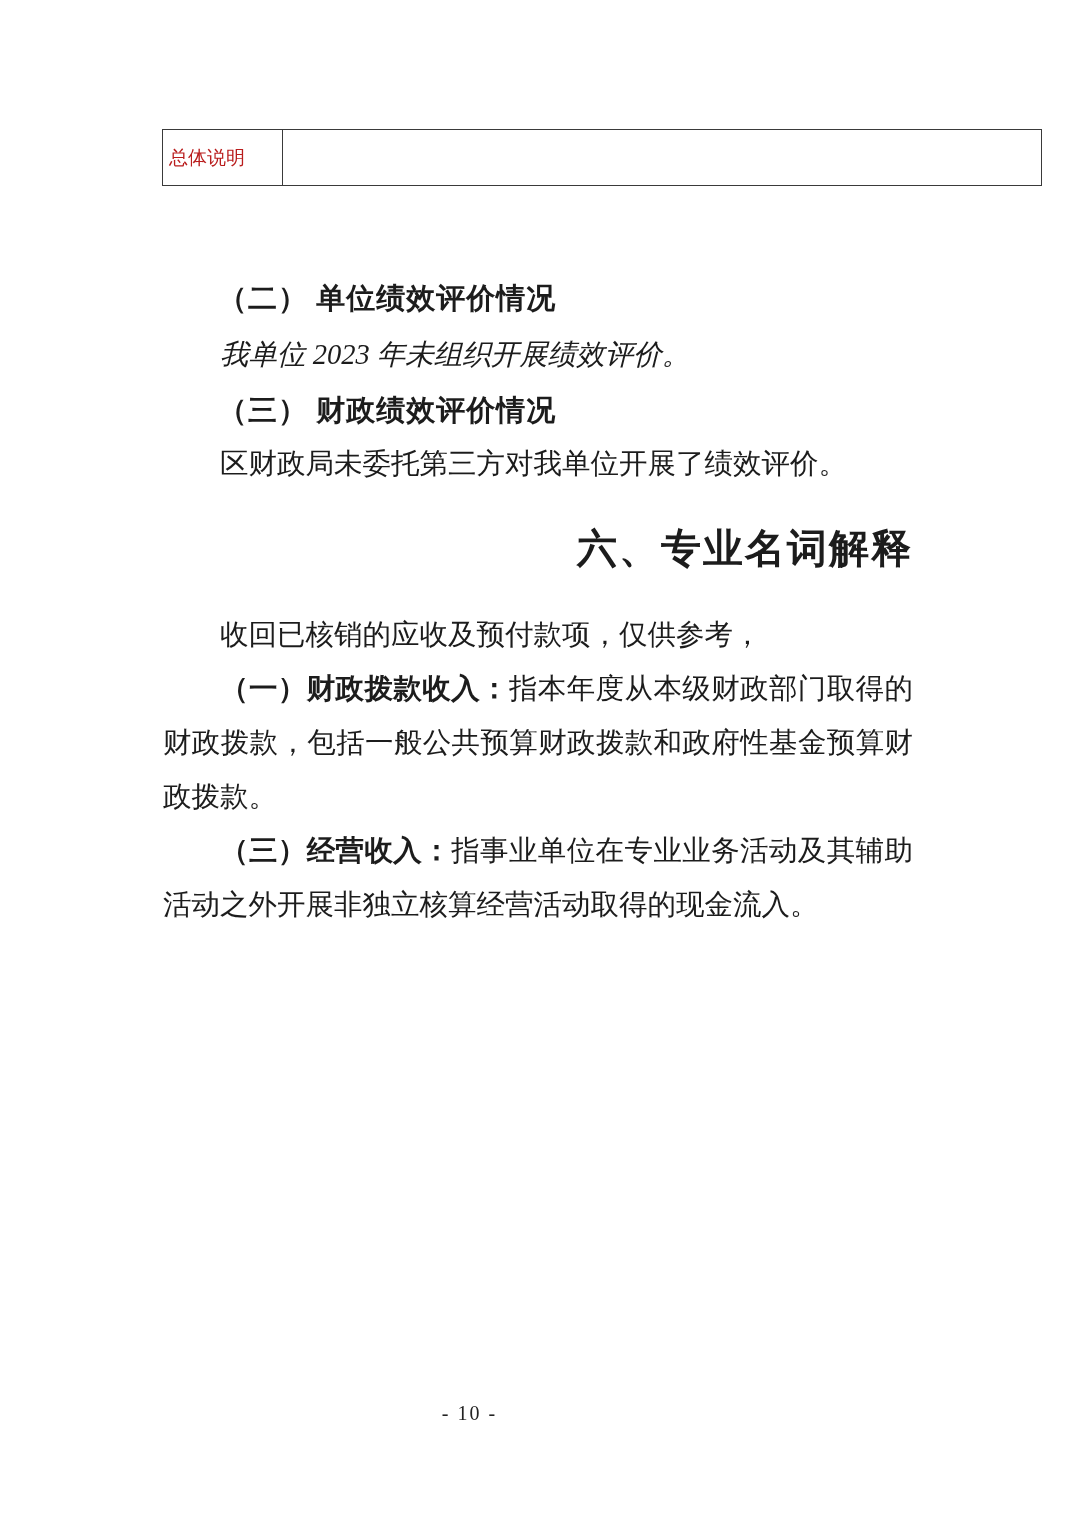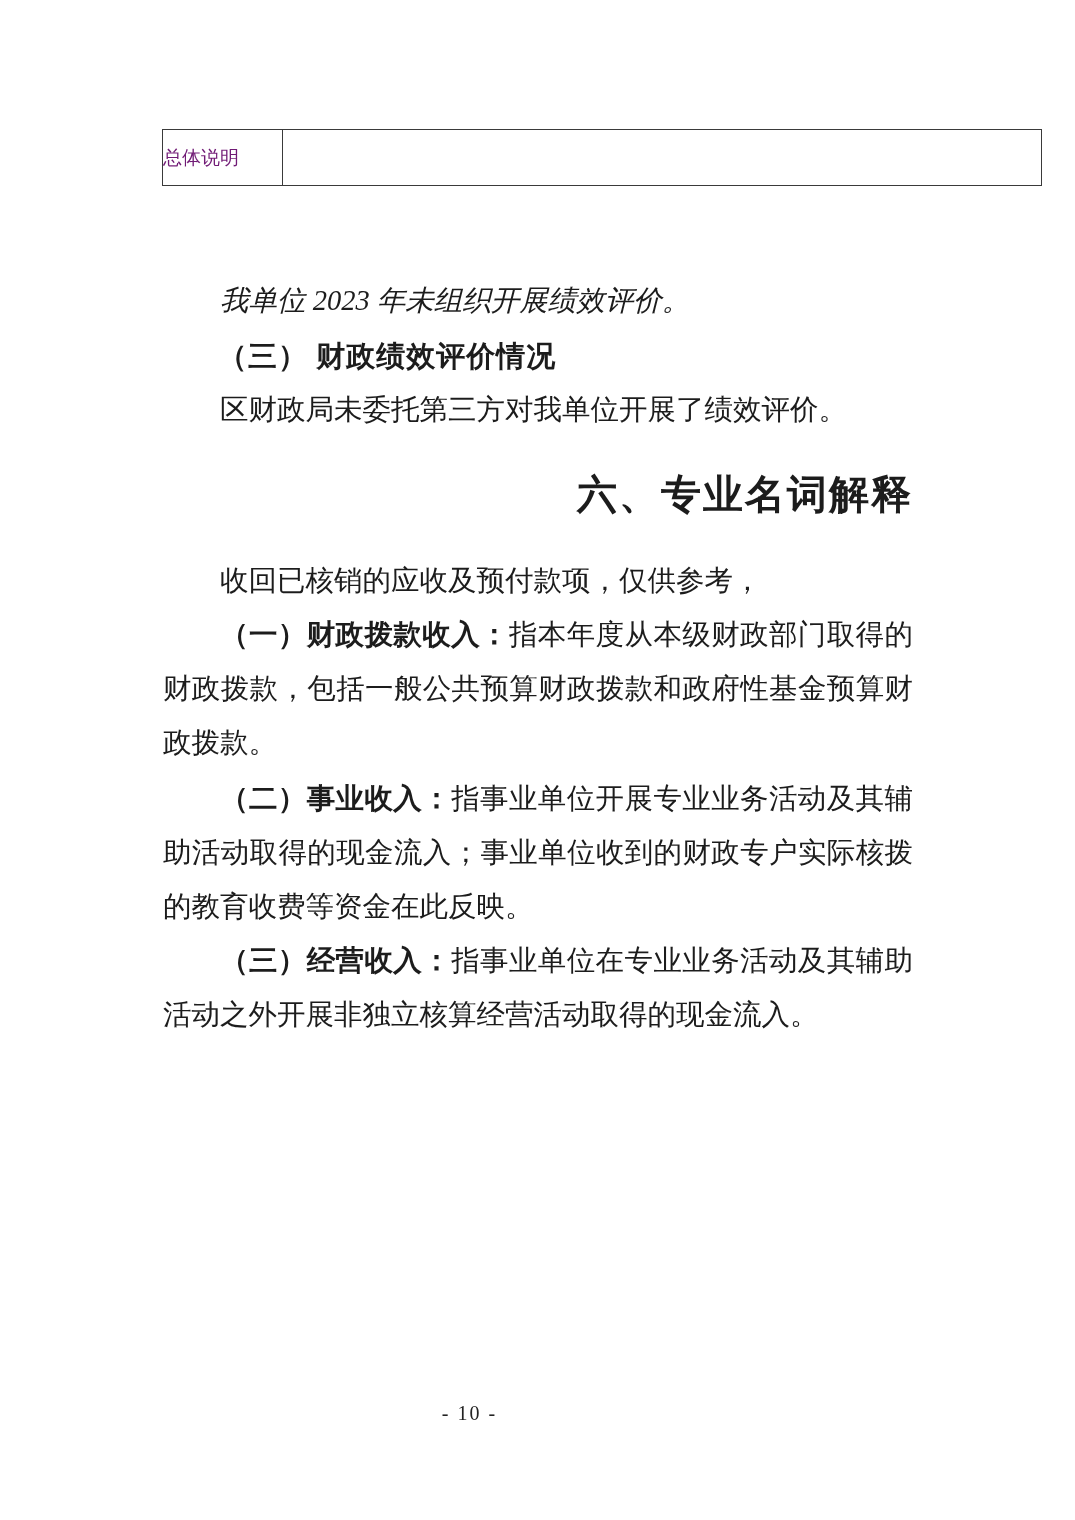--- a/index.html
+++ b/index.html
@@ -18,21 +18,22 @@
     border-collapse: collapse;
     table-layout: fixed;
   }
   .summary-table td {
     border: 1.5px solid #3a3a3a;
     vertical-align: middle;
   }
   .summary-table .label-cell {
     width: 120px;
     font-size: 19px;
-    color: #701a75;
+    padding-left: 6px;
+    color: #b91c1c;
   }
   
   .content {
     position: absolute; left: 163px; top: 271px;
     width: 750px;
     font-size: 28.5px;
     line-height: 54px;
     text-align: justify;
   }
   .content h3 {
@@ -80,38 +81,36 @@
     <tbody>
       <tr>
         <td class="label-cell">总体说明</td>
         <td class="value-cell"></td>
       </tr>
     </tbody>
   </table>
 
   <div class="content">
 
+    <h3>（二） 单位绩效评价情况</h3>
 
     <p class="mt3">我单位 2023 年未组织开展绩效评价。</p>
 
     <h3 class="mt1">（三） 财政绩效评价情况</h3>
 
     <p>区财政局未委托第三方对我单位开展了绩效评价。</p>
 
     <h2 class="section-title mt27">六、专业名词解释</h2>
 
     <p class="mt30">收回已核销的应收及预付款项，仅供参考，</p>
 
     <p>
       <span class="term-bold">（一）财政拨款收入：</span><span>指本年度从本级财政部门取得的财政拨款，包括一般公共预算财政拨款和政府性基金预算财政拨款。</span>
     </p>
 
-    <p class="mt2">
-      <span class="term-bold">（二）事业收入：</span><span>指事业单位开展专业业务活动及其辅助活动取得的现金流入；事业单位收到的财政专户实际核拨的教育收费等资金在此反映。</span>
-    </p>
 
     <p>
       <span class="term-bold">（三）经营收入：</span><span>指事业单位在专业业务活动及其辅助活动之外开展非独立核算经营活动取得的现金流入。</span>
     </p>
 
 
   </div>
 
   <div class="footer">- 10 -</div>
 

